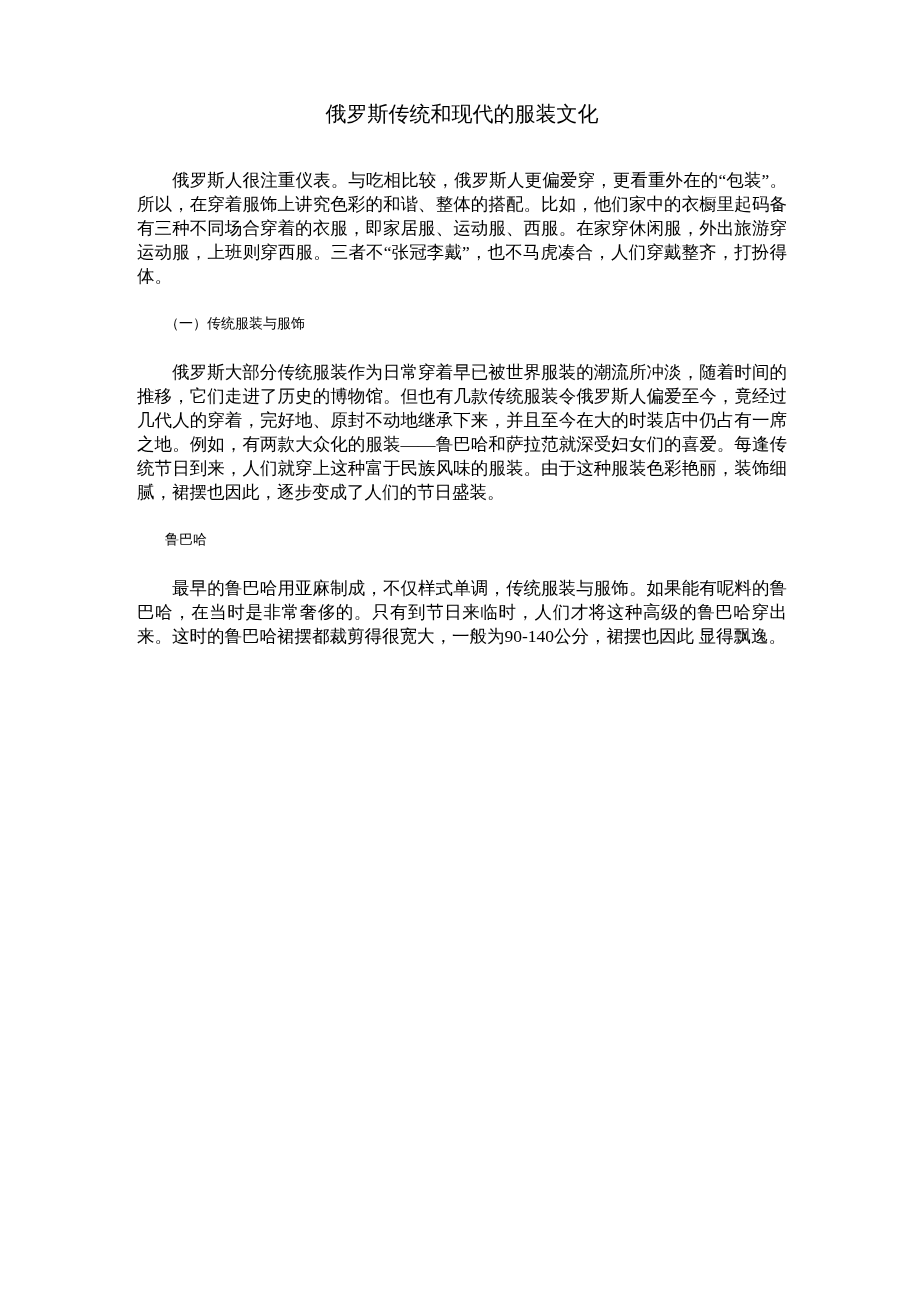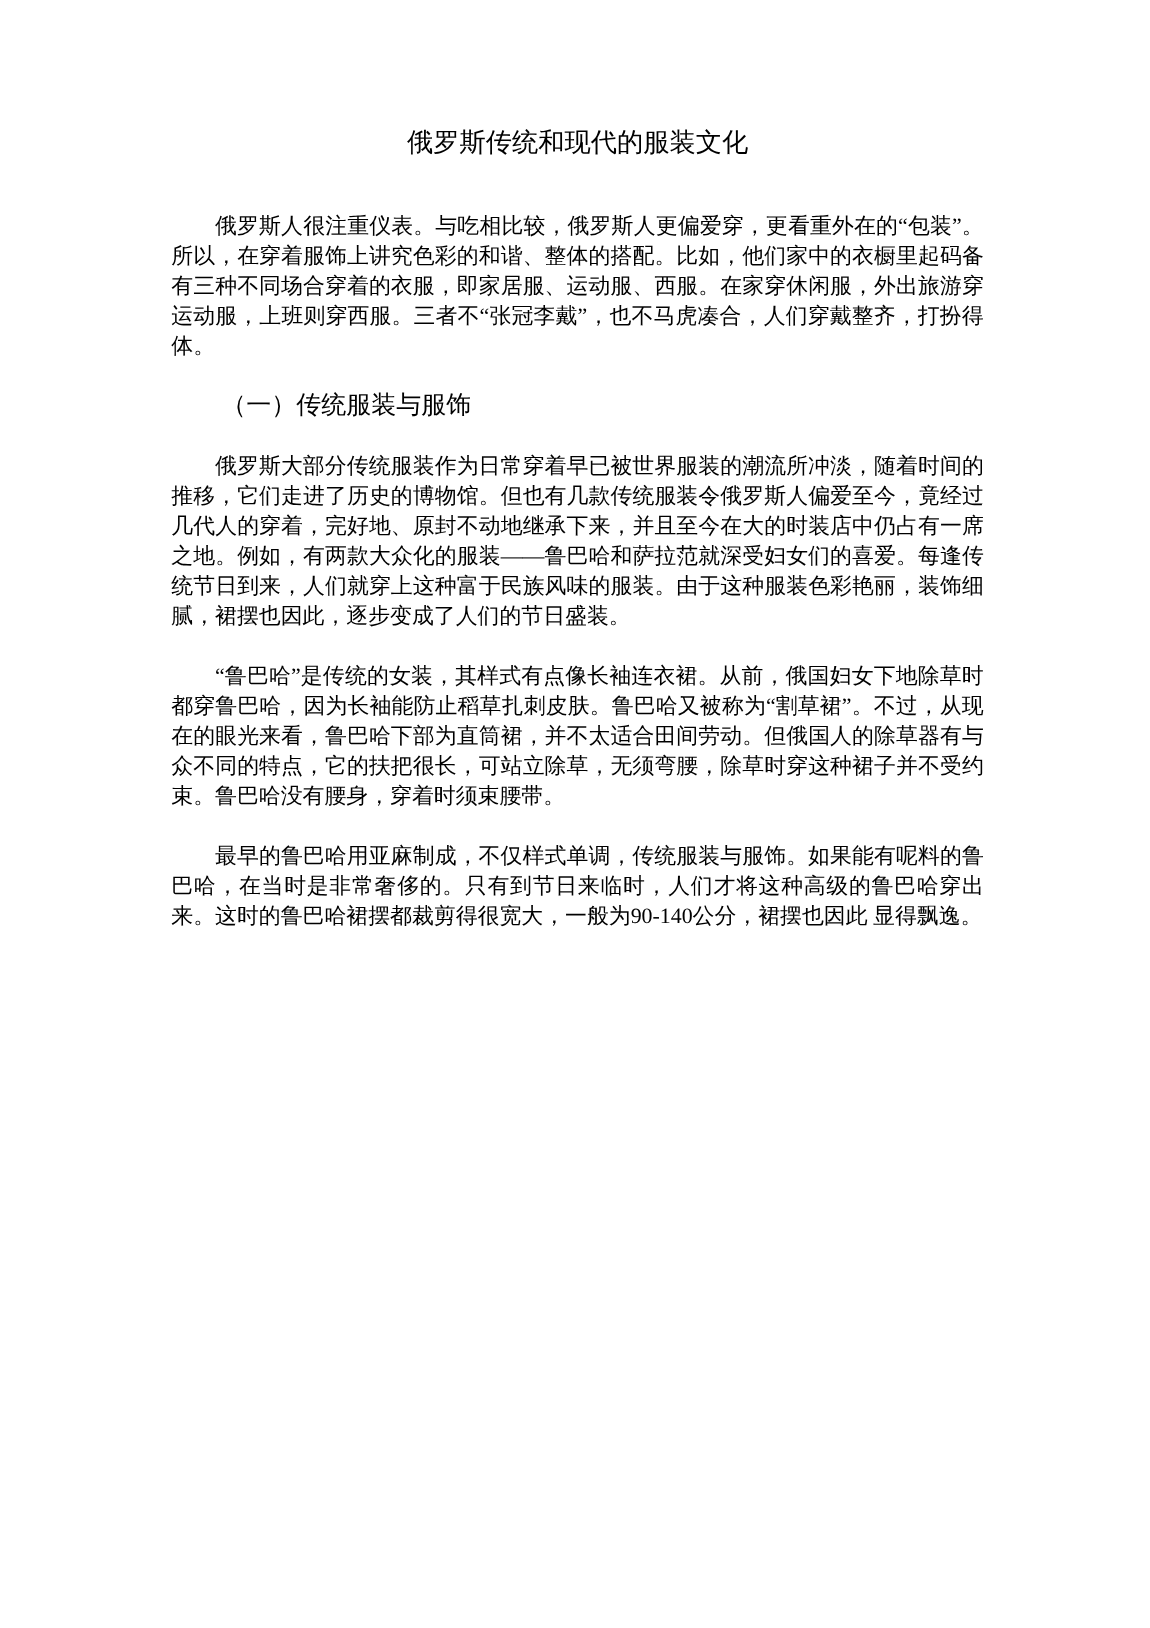--- a/index.html
+++ b/index.html
@@ -31,32 +31,32 @@
     }
     .para {
       font-size: 17.5px;
       line-height: 24px;
       text-align: justify;
       text-indent: 2em;
       margin: 0 0 24px 0;
       word-break: break-all;
     }
     .heading {
-      font-size: 20px;
+      font-size: 14px;
       line-height: 24px;
       text-indent: 2em;
       margin: 0 0 24px 0;
       font-weight: normal;
     }
   </style>
 </head>
 <body>
 
 <div class="page">
   <div class="content">
     <h1 class="doc-title">俄罗斯传统和现代的服装文化</h1>
     <p class="para">俄罗斯人很注重仪表。与吃相比较，俄罗斯人更偏爱穿，更看重外在的“包装”。所以，在穿着服饰上讲究色彩的和谐、整体的搭配。比如，他们家中的衣橱里起码备有三种不同场合穿着的衣服，即家居服、运动服、西服。在家穿休闲服，外出旅游穿运动服，上班则穿西服。三者不“张冠李戴”，也不马虎凑合，人们穿戴整齐，打扮得体。</p>
     <p class="heading">（一）传统服装与服饰</p>
     <p class="para">俄罗斯大部分传统服装作为日常穿着早已被世界服装的潮流所冲淡，随着时间的推移，它们走进了历史的博物馆。但也有几款传统服装令俄罗斯人偏爱至今，竟经过几代人的穿着，完好地、原封不动地继承下来，并且至今在大的时装店中仍占有一席之地。例如，有两款大众化的服装——鲁巴哈和萨拉范就深受妇女们的喜爱。每逢传统节日到来，人们就穿上这种富于民族风味的服装。由于这种服装色彩艳丽，装饰细腻，裙摆也因此，逐步变成了人们的节日盛装。</p>
-    <p class="para">“鲁巴哈”是传统的女装，其样式有点像长袖连衣裙。从前，俄国妇女下地除草时都穿鲁巴哈，因为长袖能防止稻草扎刺皮肤。鲁巴哈又被称为“割草裙”。不过，从现在的眼光来看，鲁巴哈下部为直筒裙，并不太适合田间劳动。但俄国人的除草器有与众不同的特点，它的扶把很长，可站立除草，无须弯腰，除草时穿这种裙子并不受约束。鲁巴哈没有腰身，穿着时须束腰带。</p>
+    <p class="heading">鲁巴哈</p>
     <p class="para">最早的鲁巴哈用亚麻制成，不仅样式单调，传统服装与服饰。如果能有呢料的鲁巴哈，在当时是非常奢侈的。只有到节日来临时，人们才将这种高级的鲁巴哈穿出来。这时的鲁巴哈裙摆都裁剪得很宽大，一般为90-140公分，裙摆也因此 显得飘逸。</p>
   </div>
 </div>
 
 </body></html>

